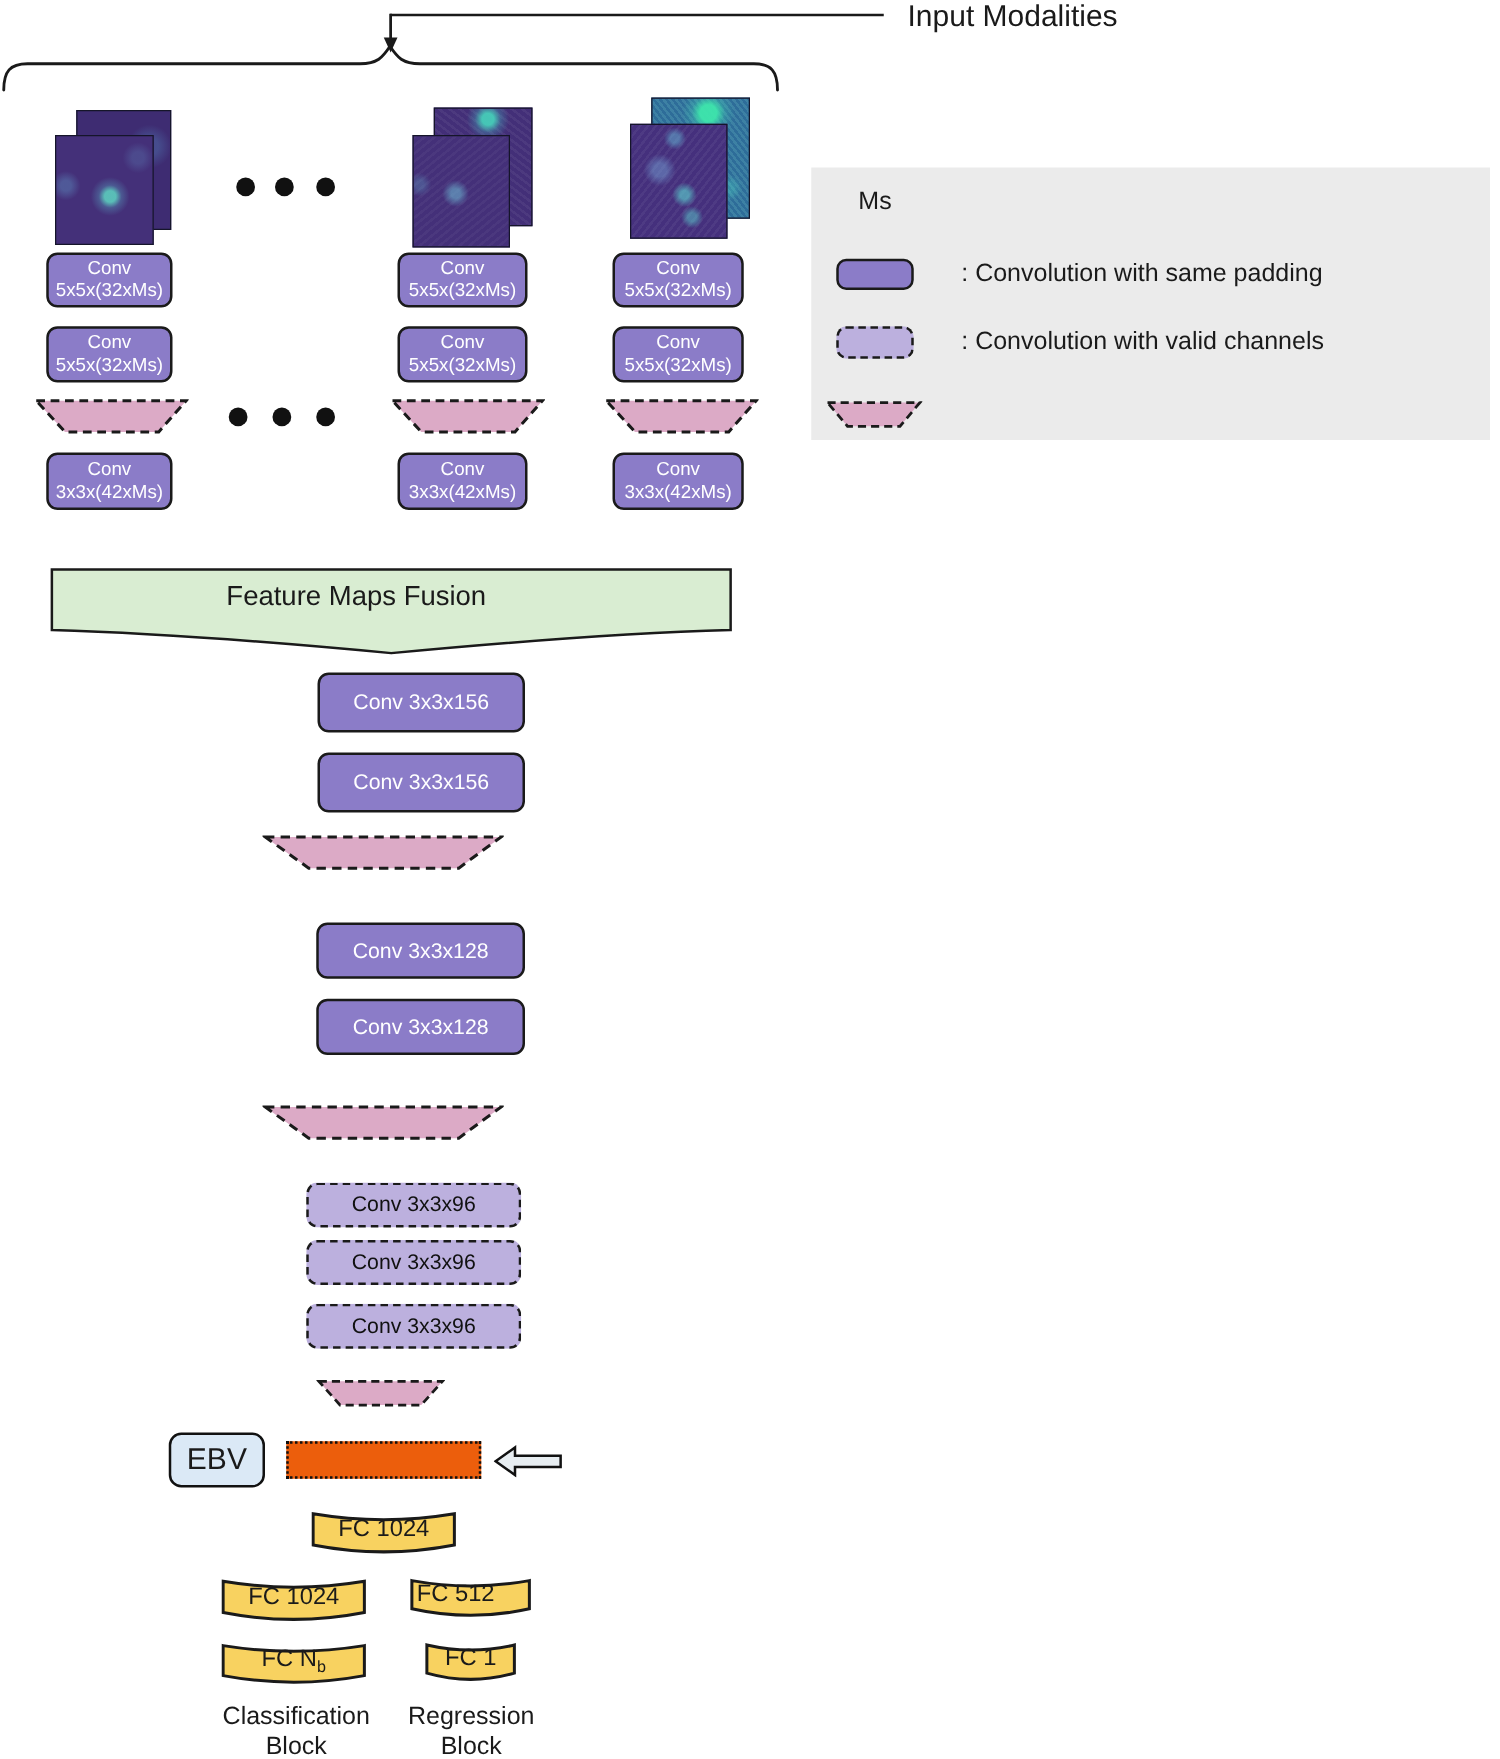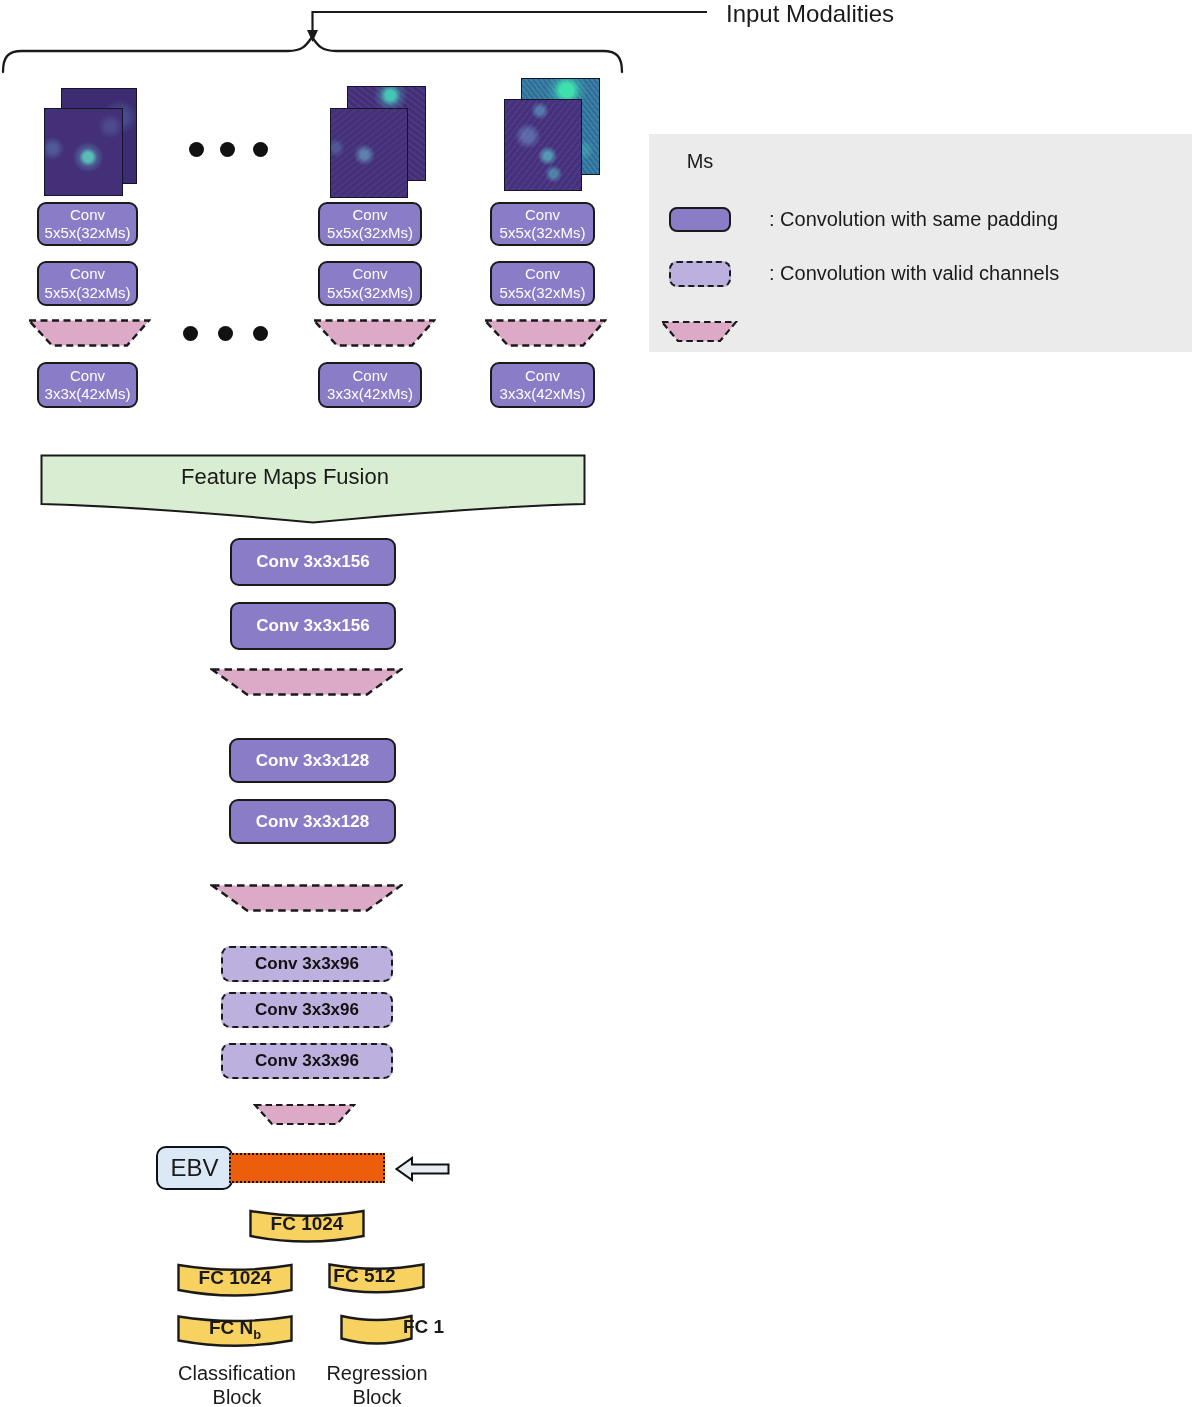--- a/index.html
+++ b/index.html
@@ -7,39 +7,39 @@
           font-family:"Liberation Sans", sans-serif;color:#1a1a1a;}
   .abs{position:absolute;}
   .ctext{display:flex;align-items:center;justify-content:center;text-align:center;}
 
   
   .conv-solid{background:#8b7cc8;border:2.5px solid #1a1a1a;border-radius:9px;
               color:#ffffff;box-sizing:border-box;}
   .conv-dashed{background:#bcb0de;border:2.5px dashed #1a1a1a;border-radius:9px;
                color:#111111;box-sizing:border-box;}
   .branch-conv{font-size:15px;line-height:18.5px;font-weight:500;}
-  .trunk-conv{font-size:17px;font-weight:700;}
+  .trunk-conv{font-size:17px;font-weight:400;margin-left:24px;}
 
   
   .modality-img{border:1.6px solid #15152a;box-sizing:border-box;}
 
   .dot{width:15px;height:15px;border-radius:50%;background:#111111;}
 
   
   .legend-box{background:#ebebeb;}
   .legend-text{font-size:20px;white-space:nowrap;}
   .legend-sym-rect-solid{background:#8b7cc8;border:2.5px solid #1a1a1a;border-radius:8px;box-sizing:border-box;}
   .legend-sym-rect-dashed{background:#bcb0de;border:2.5px dashed #1a1a1a;border-radius:8px;box-sizing:border-box;}
 
   .fusion-text{font-size:22px;font-weight:500;}
   .ebv-box{background:#dbe9f6;border:2.5px solid #111111;border-radius:10px;
            font-size:24px;font-weight:500;box-sizing:border-box;}
   .latent-bar{background:#ec5e0c;border:2.8px dotted #111111;box-sizing:border-box;}
   .annot-text{font-size:22px;line-height:27px;text-align:center;}
-  .fc-text{font-size:19px;font-weight:700;}
+  .fc-text{font-size:19px;font-weight:400;}
   .out-label{font-size:20px;line-height:24px;text-align:center;}
   sub{font-size:0.68em;}
   svg{display:block;}
 </style>
 </head>
 <body>
 
 <div class="canvas">
 
   <div class="abs" style="left:312px;top:11px;width:395px;height:2.2px;background:#1a1a1a;"></div>
@@ -171,21 +171,21 @@
   </svg>
 
   <div class="abs ctext conv-dashed trunk-conv" style="left:221px;top:946px;width:172px;height:36px;">Conv 3x3x96</div>
   <div class="abs ctext conv-dashed trunk-conv" style="left:221px;top:992px;width:172px;height:36px;">Conv 3x3x96</div>
   <div class="abs ctext conv-dashed trunk-conv" style="left:221px;top:1043px;width:172px;height:36px;">Conv 3x3x96</div>
 
   <svg class="abs" style="left:253px;top:1103px;" width="103" height="23" viewBox="0 0 103 23">
     <polygon points="2,2 101,2 84,21 19,21" fill="#dcaac6" stroke="#1a1a1a" stroke-width="2.2" stroke-dasharray="6.5 4"></polygon>
   </svg>
 
-  <div class="abs ctext ebv-box" style="left:135px;top:1146px;width:77px;height:44px;margin-left:21px;">EBV</div>
+  <div class="abs ctext ebv-box" style="left:135px;top:1146px;width:77px;height:44px;">EBV</div>
   <div class="abs latent-bar" style="left:229px;top:1153px;width:156px;height:30px;"></div>
   <svg class="abs" style="left:395px;top:1156px;" width="55" height="26" viewBox="0 0 55 26">
     <polygon points="1.5,13 17,2 17,8.5 53.5,8.5 53.5,17.5 17,17.5 17,24" fill="#e7edf1" stroke="#111111" stroke-width="2"></polygon>
   </svg>
 
   <svg class="abs" style="left:249px;top:1203px;" width="116" height="46" viewBox="0 0 116 46">
     <path d="M1.5,8 Q58,17.5 114.5,8 L114.5,33 Q58,44 1.5,33 Z" fill="#f8d260" stroke="#1a1a1a" stroke-width="2.4"></path>
   </svg>
   <div class="abs ctext fc-text" style="left:249px;top:1210px;width:116px;height:28px;">FC 1024</div>
 
@@ -202,21 +202,21 @@
   </div>
 
   <svg class="abs" style="left:328px;top:1257px;" width="97" height="43" viewBox="0 0 97 43">
     <path d="M1.5,7.5 Q48.5,16 95.5,7.5 L95.5,30 Q48.5,40.5 1.5,30 Z" fill="#f8d260" stroke="#1a1a1a" stroke-width="2.4"></path>
   </svg>
   <div class="abs ctext fc-text" style="left:328px;top:1263px;width:73px;height:26px;text-align:right;">FC 512</div>
 
   <svg class="abs" style="left:340px;top:1309px;" width="73" height="42" viewBox="0 0 73 42">
     <path d="M1.5,7 Q36.5,15 71.5,7 L71.5,29.5 Q36.5,39.5 1.5,29.5 Z" fill="#f8d260" stroke="#1a1a1a" stroke-width="2.4"></path>
   </svg>
-  <div class="abs ctext fc-text" style="left:340px;top:1314px;width:73px;height:26px;margin-left:47px;">FC 1</div>
+  <div class="abs ctext fc-text" style="left:340px;top:1314px;width:73px;height:26px;">FC 1</div>
 
   <div class="abs out-label" style="left:162px;top:1361px;width:150px;">
     <span>Classification</span><br>
     <span>Block</span>
   </div>
   <div class="abs out-label" style="left:307px;top:1361px;width:140px;">
     <span>Regression</span><br>
     <span>Block</span>
   </div>
 

